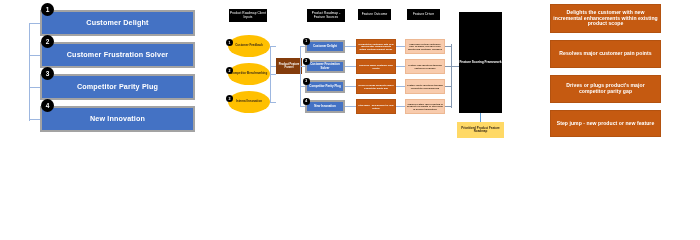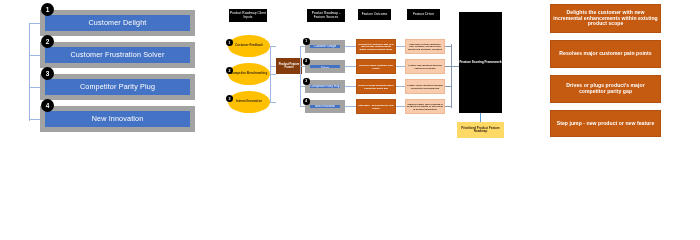--- a/index.html
+++ b/index.html
@@ -7,22 +7,22 @@
        font-family:"Liberation Sans", sans-serif;
        -webkit-font-smoothing:antialiased;}
 
   .canvas{position:relative;width:700px;height:140px;}
 
   
   .box{position:absolute;box-sizing:border-box;display:flex;
        align-items:center;justify-content:center;text-align:center;
        line-height:1.12;overflow:hidden;}
 
-  .blue-box{background:#4472C4;color:#ffffff;font-weight:normal;
-            border:5px solid #a3a3a3;}
+  .blue-box{background:#4472C4;color:#ffffff;font-weight:bold;
+            border:2px solid #a3a3a3;}
   .orange-box{background:#C55A11;color:#ffffff;font-weight:bold;
               border:1px solid #b35210;}
   .peach-box{background:#F8CBAD;color:#3a2a16;font-weight:bold;
              border:1px solid #edb893;}
   .black-box{background:#000000;color:#ffffff;font-weight:bold;}
   .brown-box{background:#843C0C;color:#ffffff;font-weight:bold;}
   .tan-box{background:#FFD966;color:#3a2a16;font-weight:bold;}
   .ellipse{background:#FFC000;color:#3a2a16;font-weight:bold;
            border-radius:50%;}
 

